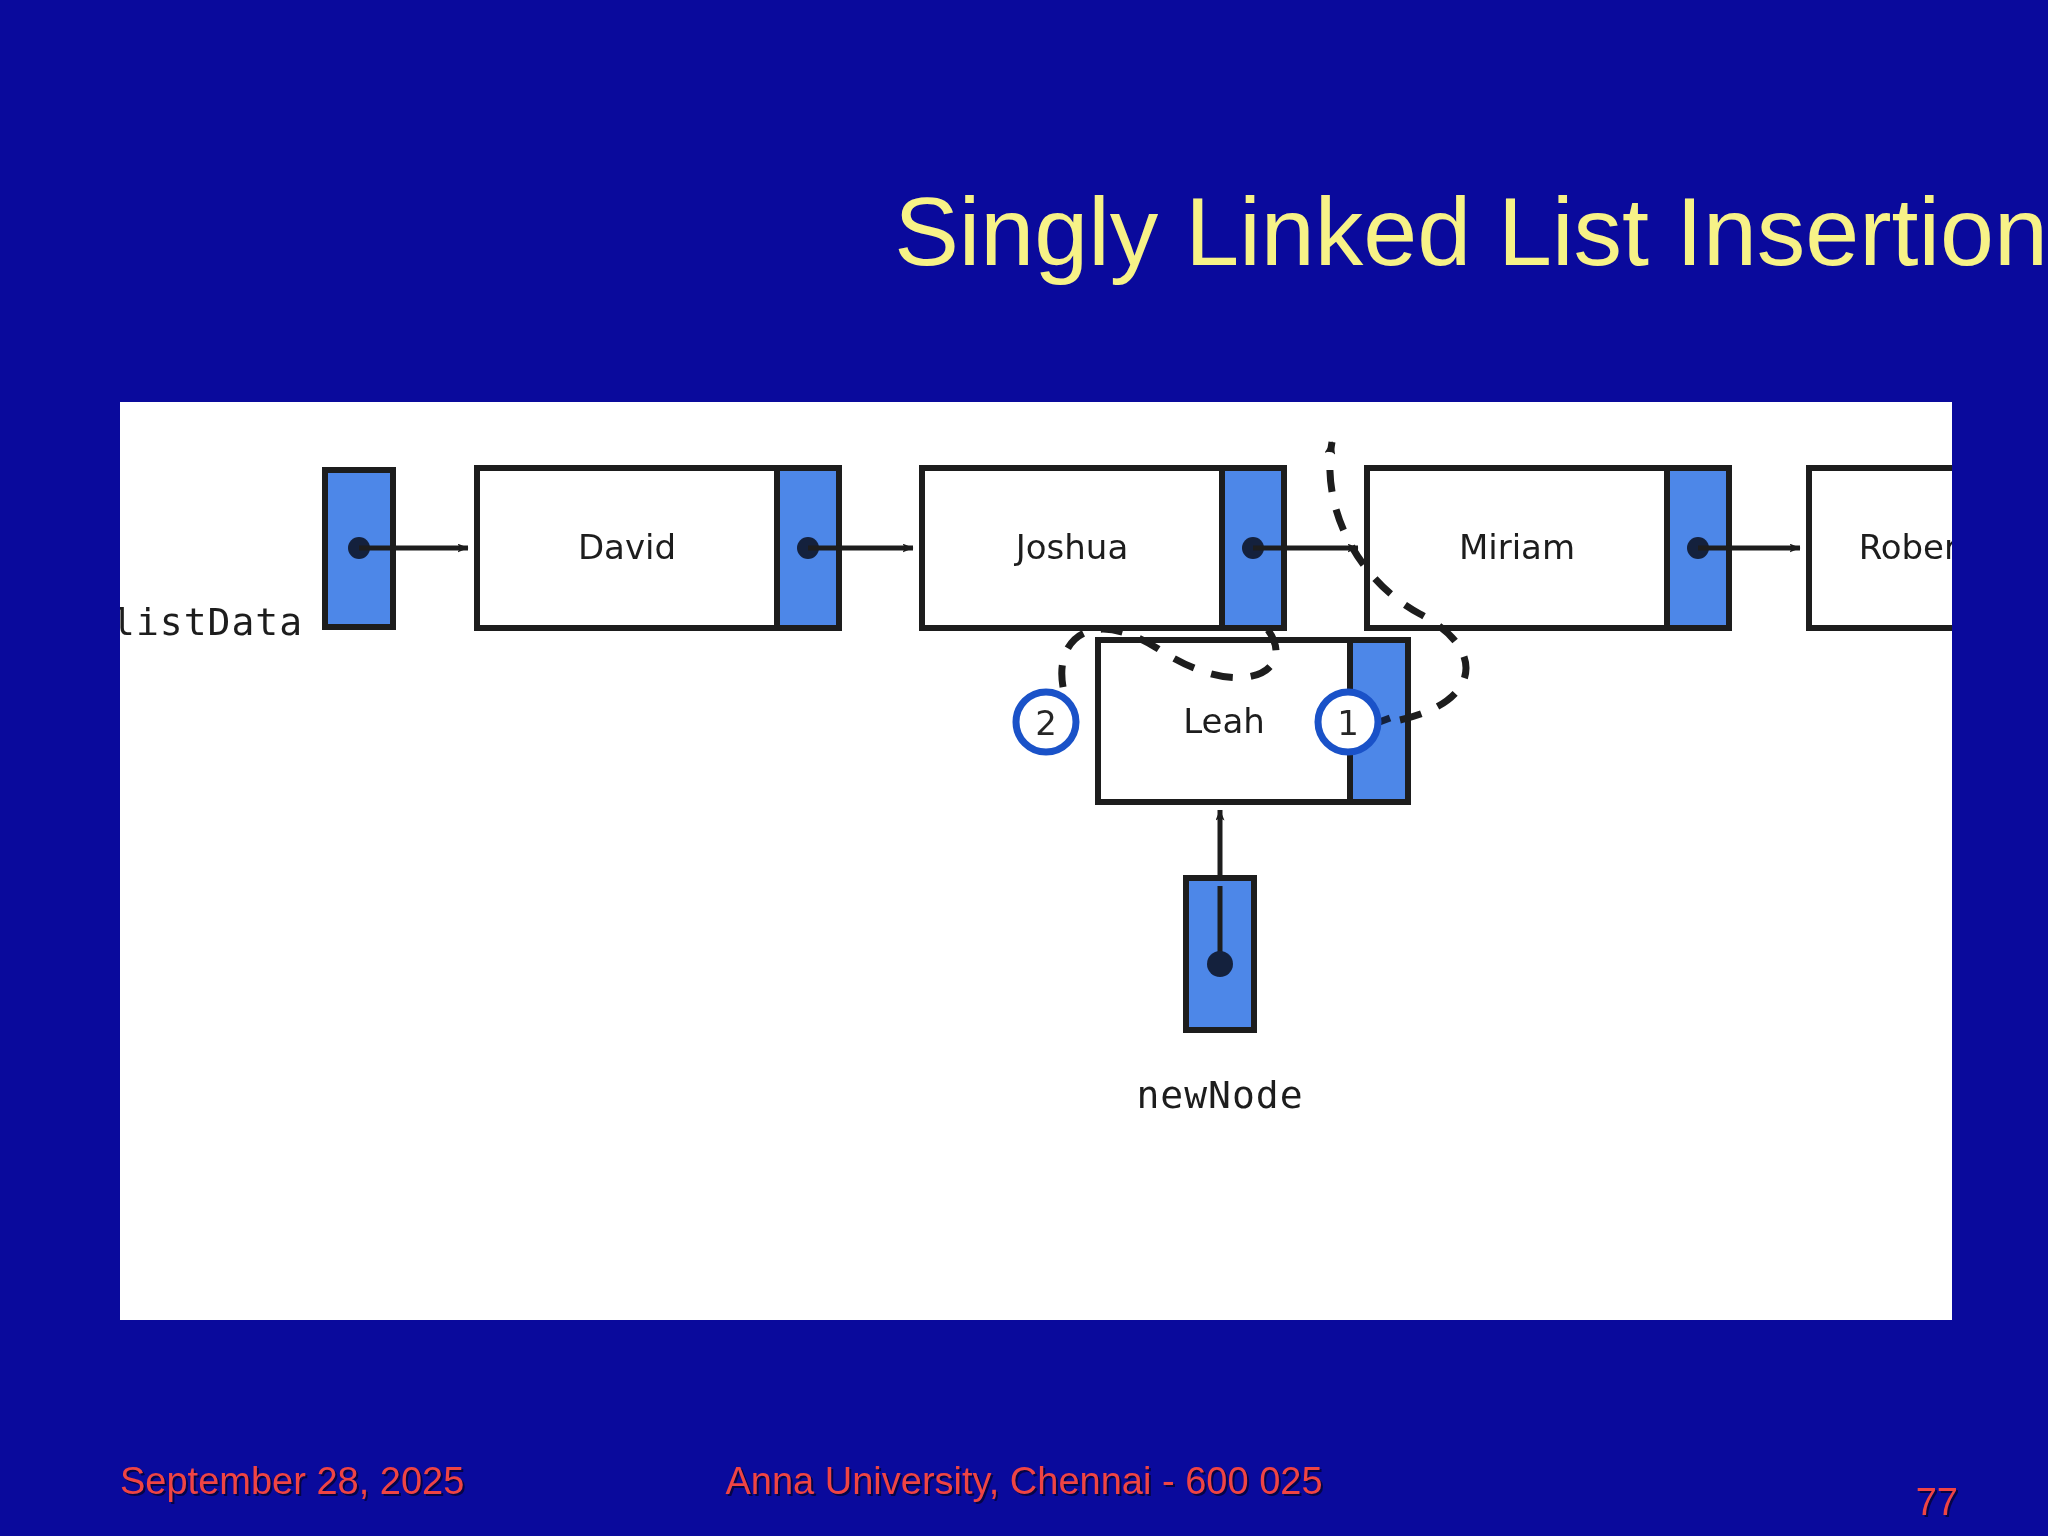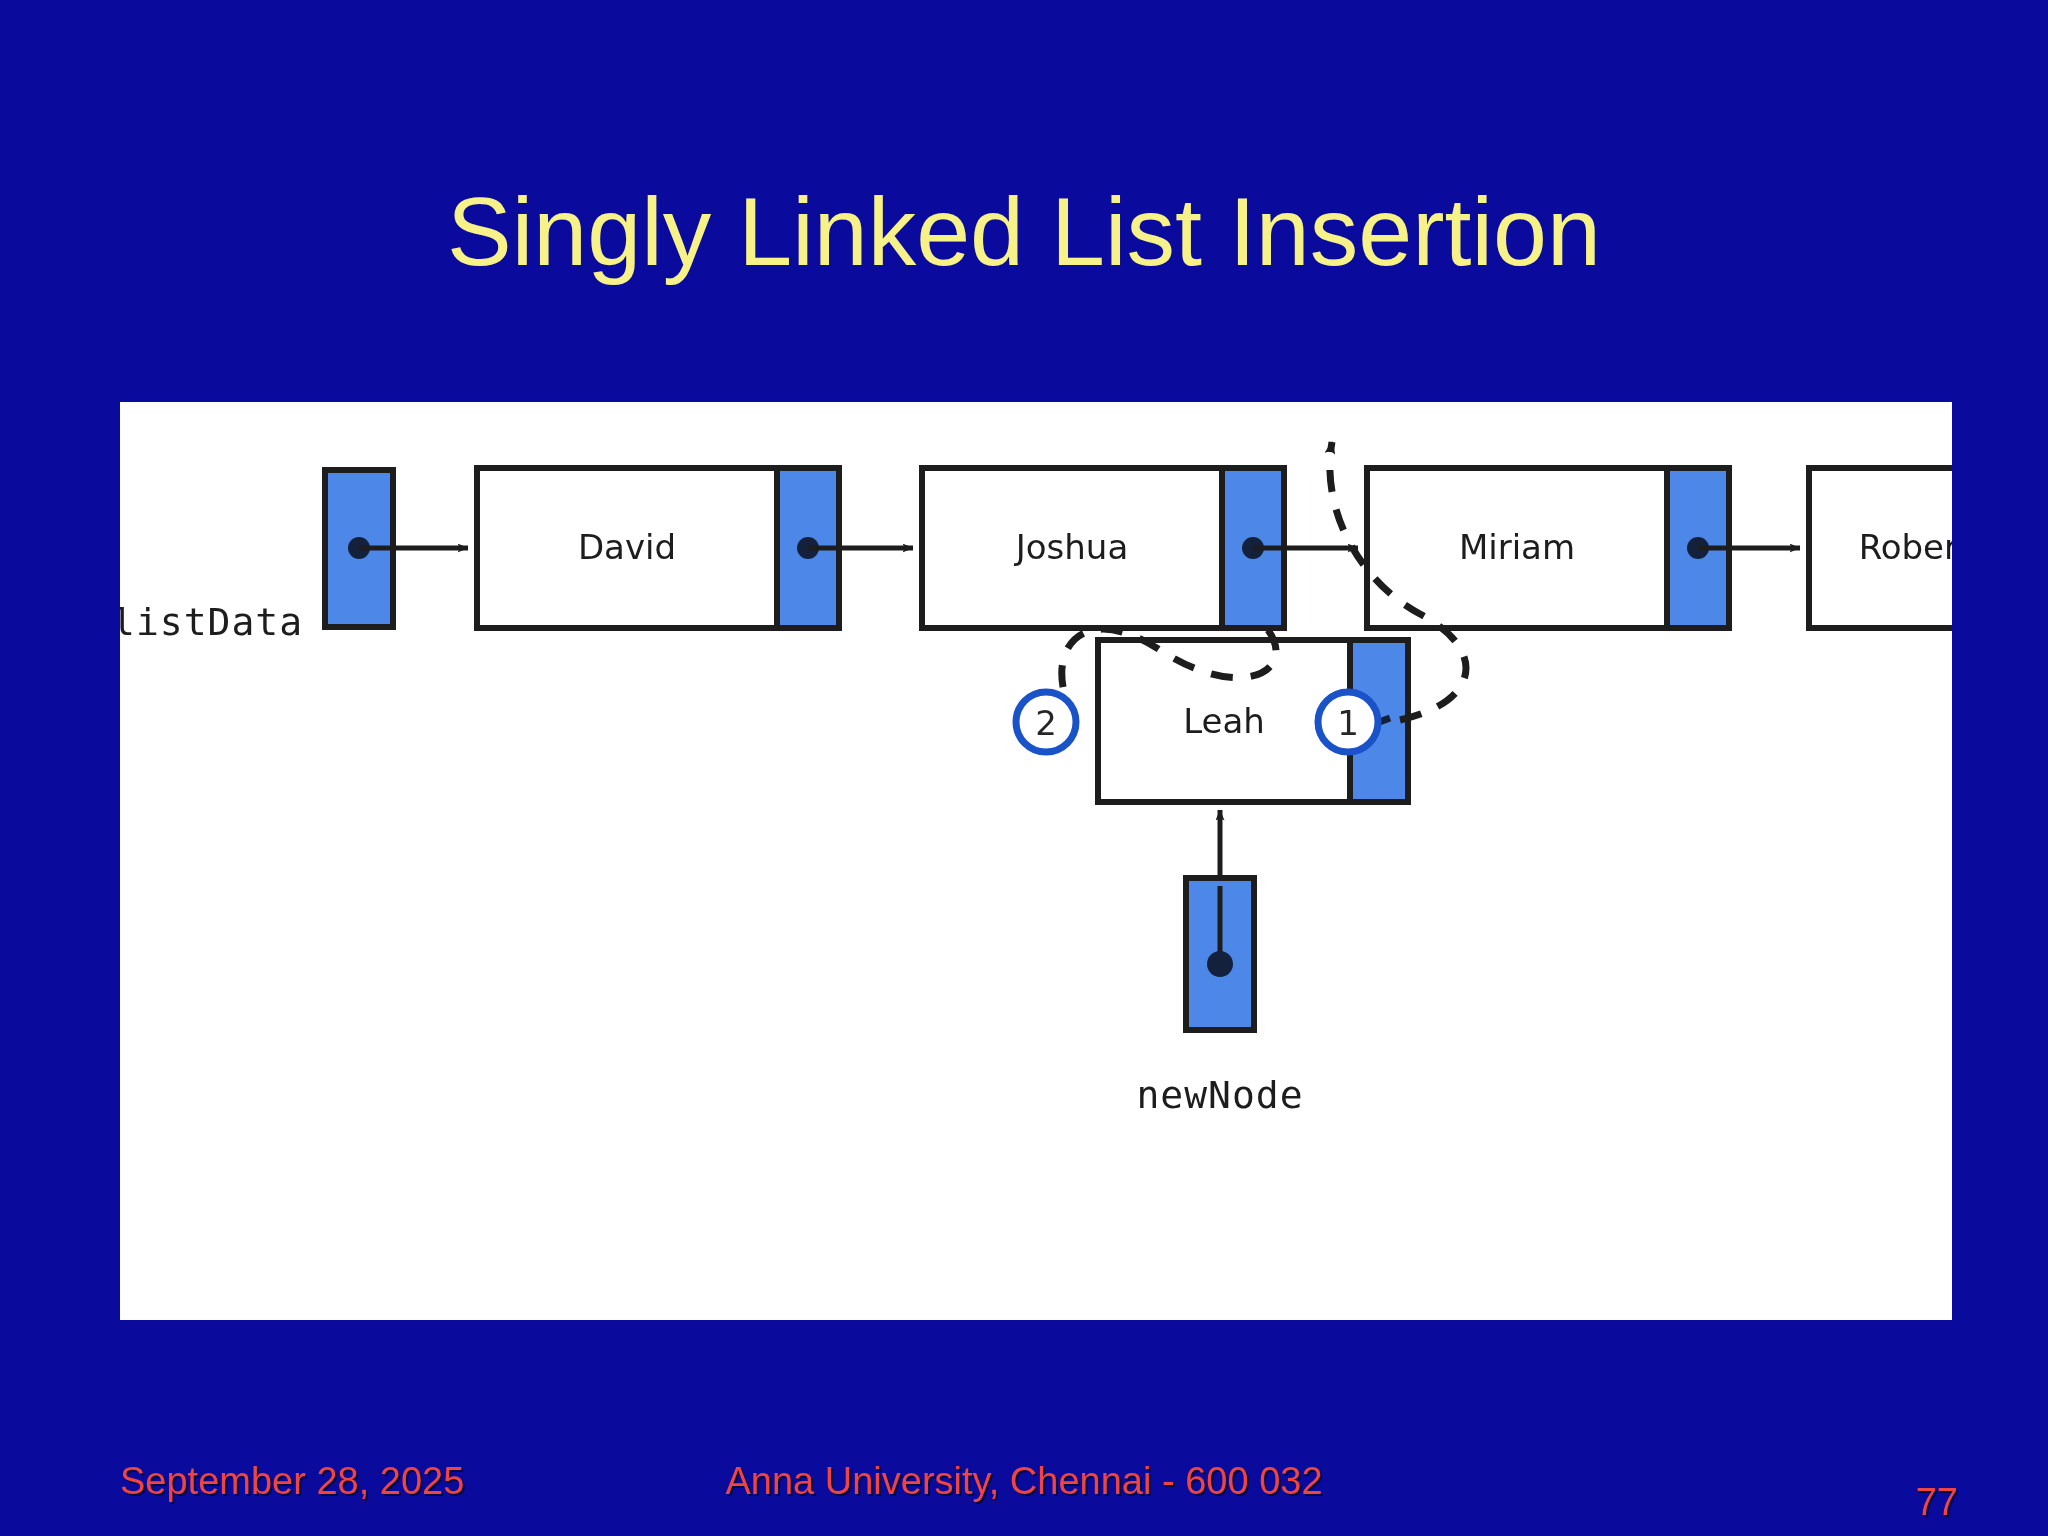--- a/index.html
+++ b/index.html
@@ -15,21 +15,21 @@
     background: #0a0a9c;
     overflow: hidden;
     font-family: "Liberation Sans", sans-serif;
   }
   
   #slide-title {
     position: absolute;
     left: 0;
     top: 118px;
     width: 2048px;
-    text-align: center;
+    text-align: right;
     color: #f7f287;
     font-size: 97px;
     font-weight: normal;
     letter-spacing: 0px;
     line-height: 1.0;
     white-space: nowrap;
   }
   
   #diagram-panel {
     position: absolute;
@@ -161,16 +161,16 @@
         <line x1="1100" y1="484" x2="1100" y2="408" stroke="#1d1d1d" stroke-width="5" marker-end="url(#arrowhead)"></line>
         <rect x="1066" y="676" width="68" height="152" fill="#4d87e8" stroke="#1d1d1d" stroke-width="6" transform="translate(0,-200)"></rect>
         <line x1="1100" y1="484" x2="1100" y2="562" stroke="#1d1d1d" stroke-width="5"></line>
         <circle cx="1100" cy="562" r="13" fill="#14213d"></circle>
         <text class="var-label" x="1100" y="706" text-anchor="middle">newNode</text>
       </g>
     </svg>
   </div>
 
   <div class="footer-text" id="footer-date">September 28, 2025</div>
-  <div class="footer-text" id="footer-org">Anna University, Chennai - 600 032</div>
+  <div class="footer-text" id="footer-org">Anna University, Chennai - 600 025</div>
   <div class="footer-text" id="footer-page">77</div>
 
 </div>
 
 </body></html>

